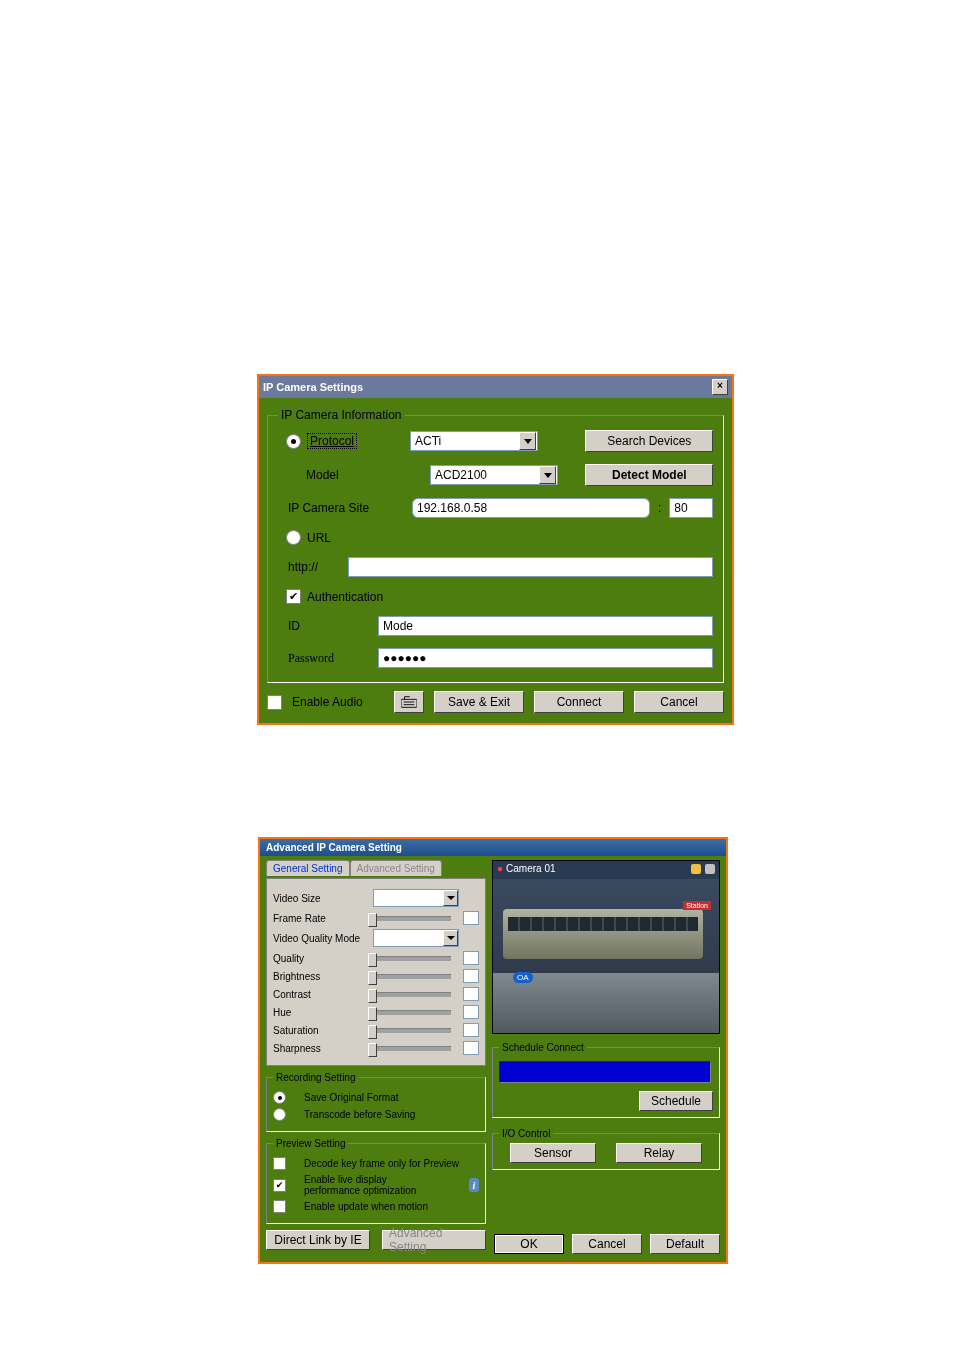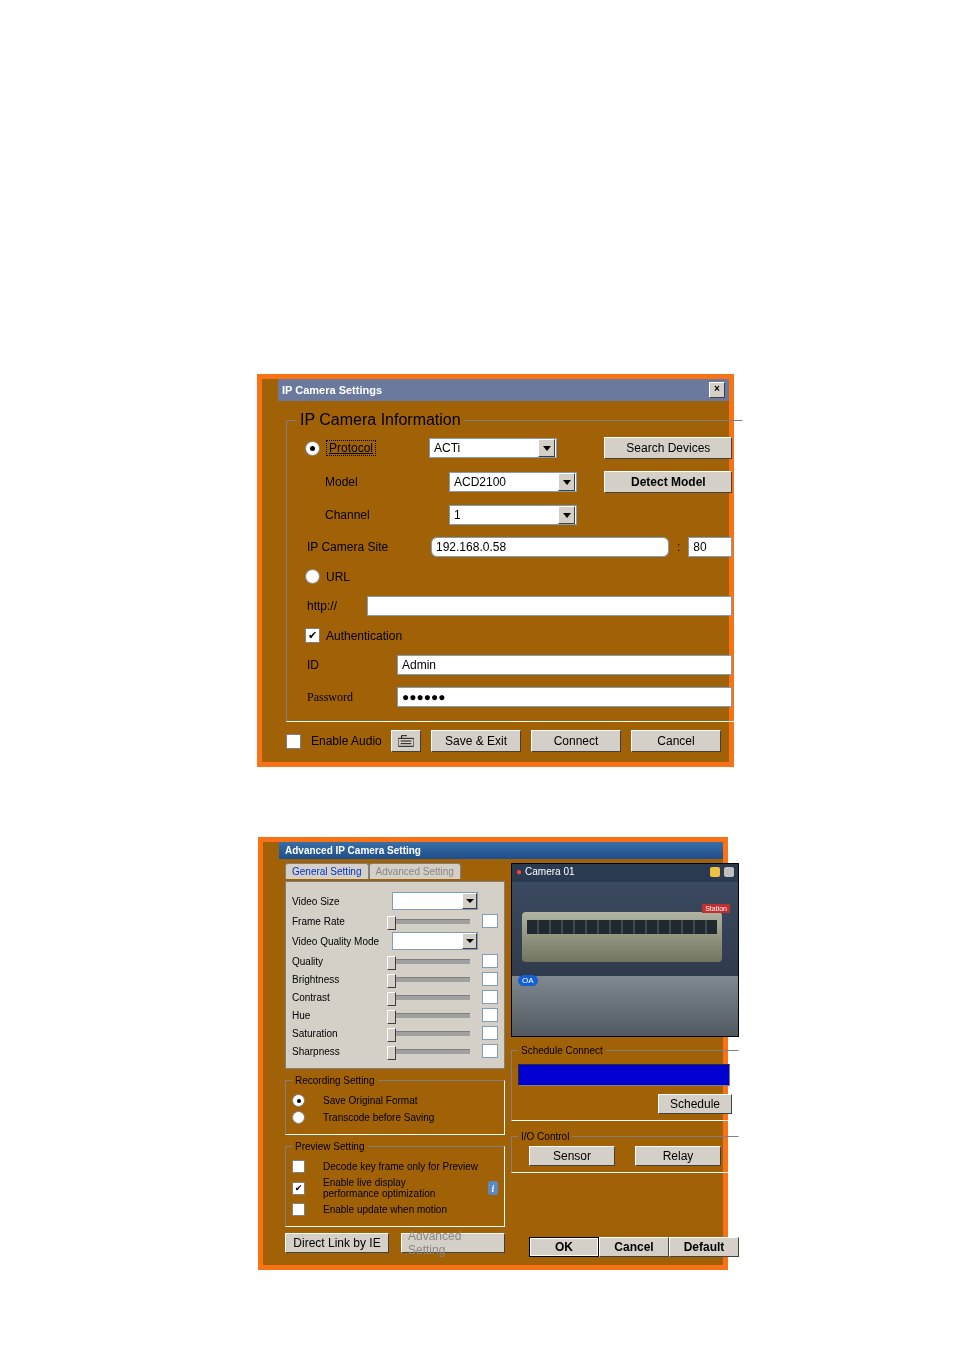--- a/index.html
+++ b/index.html
@@ -5,24 +5,23 @@
   body {
     margin: 0;
     background: #fff;
     font-family: Tahoma, Arial, sans-serif;
     width: 954px;
     height: 1350px;
     position: relative;
   }
   .dialog {
     position: absolute;
-    background: #a16207;
-    border: 5px solid #f97316;
+    background: #4d7c0f;
+    border: 2px solid #f97316;
     box-sizing: border-box;
-    padding-left: 16px;
   }
   .titlebar {
     background: #6b7a9c;
     color: #fff;
     font-size: 11px;
     font-weight: bold;
     padding: 3px 4px;
     display: flex;
     justify-content: space-between;
     align-items: center;
@@ -42,21 +41,21 @@
     font-weight: bold;
   }
   .body1 { font-size: 12px; color: #000; padding: 6px 8px 10px 8px; }
   fieldset {
     border: 1px solid #fff;
     border-top-color: #808080;
     border-left-color: #808080;
     margin: 4px 0 8px 0;
     padding: 8px 10px 10px 10px;
   }
-  fieldset > legend { font-size: 16px; padding: 0 3px; }
+  fieldset > legend { font-size: 12px; padding: 0 3px; }
   .row { display: flex; align-items: center; margin-bottom: 12px; gap: 4px; }
   .row .lbl { width: 120px; padding-left: 8px; }
   .radio, .check { width:13px; height:13px; border:1px solid #808080; background:#fff; display:inline-flex; align-items:center; justify-content:center; margin-right:6px; flex:none; }
   .radio { border-radius:50%; }
   .radio .dot { width:5px; height:5px; background:#000; border-radius:50%; }
   .check .mark { font-size:11px; line-height:11px; }
   .combo, .txt {
     background:#fff; border:1px solid #7f9db9; height:20px; font-size:12px;
     display:flex; align-items:center; padding:0 4px; box-sizing:border-box;
   }
@@ -111,21 +110,21 @@
   .pic2 { width:10px; height:10px; background:#c0c0c0; border-radius:2px; }
   .scene { position:absolute; top:18px; left:0; right:0; bottom:0;
     background: linear-gradient(#3a4a60 0%, #2a3040 100%);
   }
   .train { position:absolute; top:30px; left:10px; width:200px; height:50px;
     background:linear-gradient(#b0b4a0,#707460); border-radius:4px; }
   .train::after { content:""; position:absolute; top:8px; left:5px; right:5px; height:14px;
     background:repeating-linear-gradient(90deg,#202830 0 10px,#404850 10px 12px); }
   .platform { position:absolute; bottom:0; left:0; right:0; height:60px;
     background:linear-gradient(#808890,#505860); }
-  .pill { position:absolute; bottom:50px; left:6px; background:#1560d0; color:#fff; font-size:8px; padding:1px 4px; border-radius:6px; }
+  .pill { position:absolute; bottom:50px; left:20px; background:#1560d0; color:#fff; font-size:8px; padding:1px 4px; border-radius:6px; }
   .sign { position:absolute; top:22px; right:8px; background:#c03030; color:#fff; font-size:7px; padding:1px 3px; }
   .schedule-bar { width:210px; height:20px; background:#0000d0; border:1px inset #808080; margin:4px 0 8px 0; }
   .info-i { width:14px; height:14px; background:#5a8ac6; color:#fff; border-radius:3px; font-size:10px; font-weight:bold; display:flex; align-items:center; justify-content:center; font-family:Georgia,serif; font-style:italic; }
 </style>
 </head>
 <body>
 
 <div class="dialog" style="left:257px; top:374px; width:477px;">
   <div class="titlebar">
     <span>IP Camera Settings</span>
@@ -157,29 +156,20 @@
         <div class="combo" style="width:128px;">
           <span>ACD2100</span>
           <span class="arrow">
               <span class="chev"></span>
             </span>
         </div>
         <div style="flex:1"></div>
         <div class="btn" style="width:128px;font-weight:bold;">Detect Model</div>
       </div>
 
-      <div class="row">
-        <div class="lbl" style="padding-left:28px;">Channel</div>
-        <div class="combo" style="width:128px;">
-          <span>1</span>
-          <span class="arrow">
-              <span class="chev"></span>
-            </span>
-        </div>
-      </div>
 
       <div class="row">
         <div class="lbl" style="padding-left:10px;">IP Camera Site</div>
         <div class="txt" style="width:238px;border-radius:6px;">
           <span>192.168.0.58</span>
         </div>
         <span style="padding:0 4px;">:</span>
         <div class="txt" style="width:44px;">
           <span>80</span>
         </div>
@@ -202,21 +192,21 @@
           <span class="check">
               <span class="mark">✔</span>
             </span>
           <span>Authentication</span>
         </div>
       </div>
 
       <div class="row">
         <div class="lbl" style="padding-left:10px;width:86px;">ID</div>
         <div class="txt" style="flex:1;">
-          <span>Admin</span>
+          <span>Mode</span>
         </div>
       </div>
 
       <div class="row" style="margin-bottom:4px;">
         <div class="lbl" style="padding-left:10px;width:86px;font-family:Liberation Serif, serif;">Password</div>
         <div class="txt" style="flex:1;">
           <span>●●●●●●</span>
         </div>
       </div>
     </fieldset>
@@ -389,20 +379,20 @@
 
       <fieldset class="sm">
         <legend>I/O Control</legend>
         <div style="display:flex; gap:20px; justify-content:center;">
           <div class="btn2" style="width:72px;">Sensor</div>
           <div class="btn2" style="width:72px;">Relay</div>
         </div>
       </fieldset>
 
       <div style="flex:1"></div>
-      <div style="display:flex; gap:0; justify-content:flex-end; margin-top:6px;font-weight:bold;">
+      <div style="display:flex; gap:8px; justify-content:flex-end; margin-top:6px;">
         <div class="btn2" style="width:56px;border:1px solid #000;box-shadow:inset 0 0 0 1px #fff;">OK</div>
         <div class="btn2" style="width:56px;">Cancel</div>
         <div class="btn2" style="width:56px;">Default</div>
       </div>
     </div>
   </div>
 </div>
 
 </body></html>

